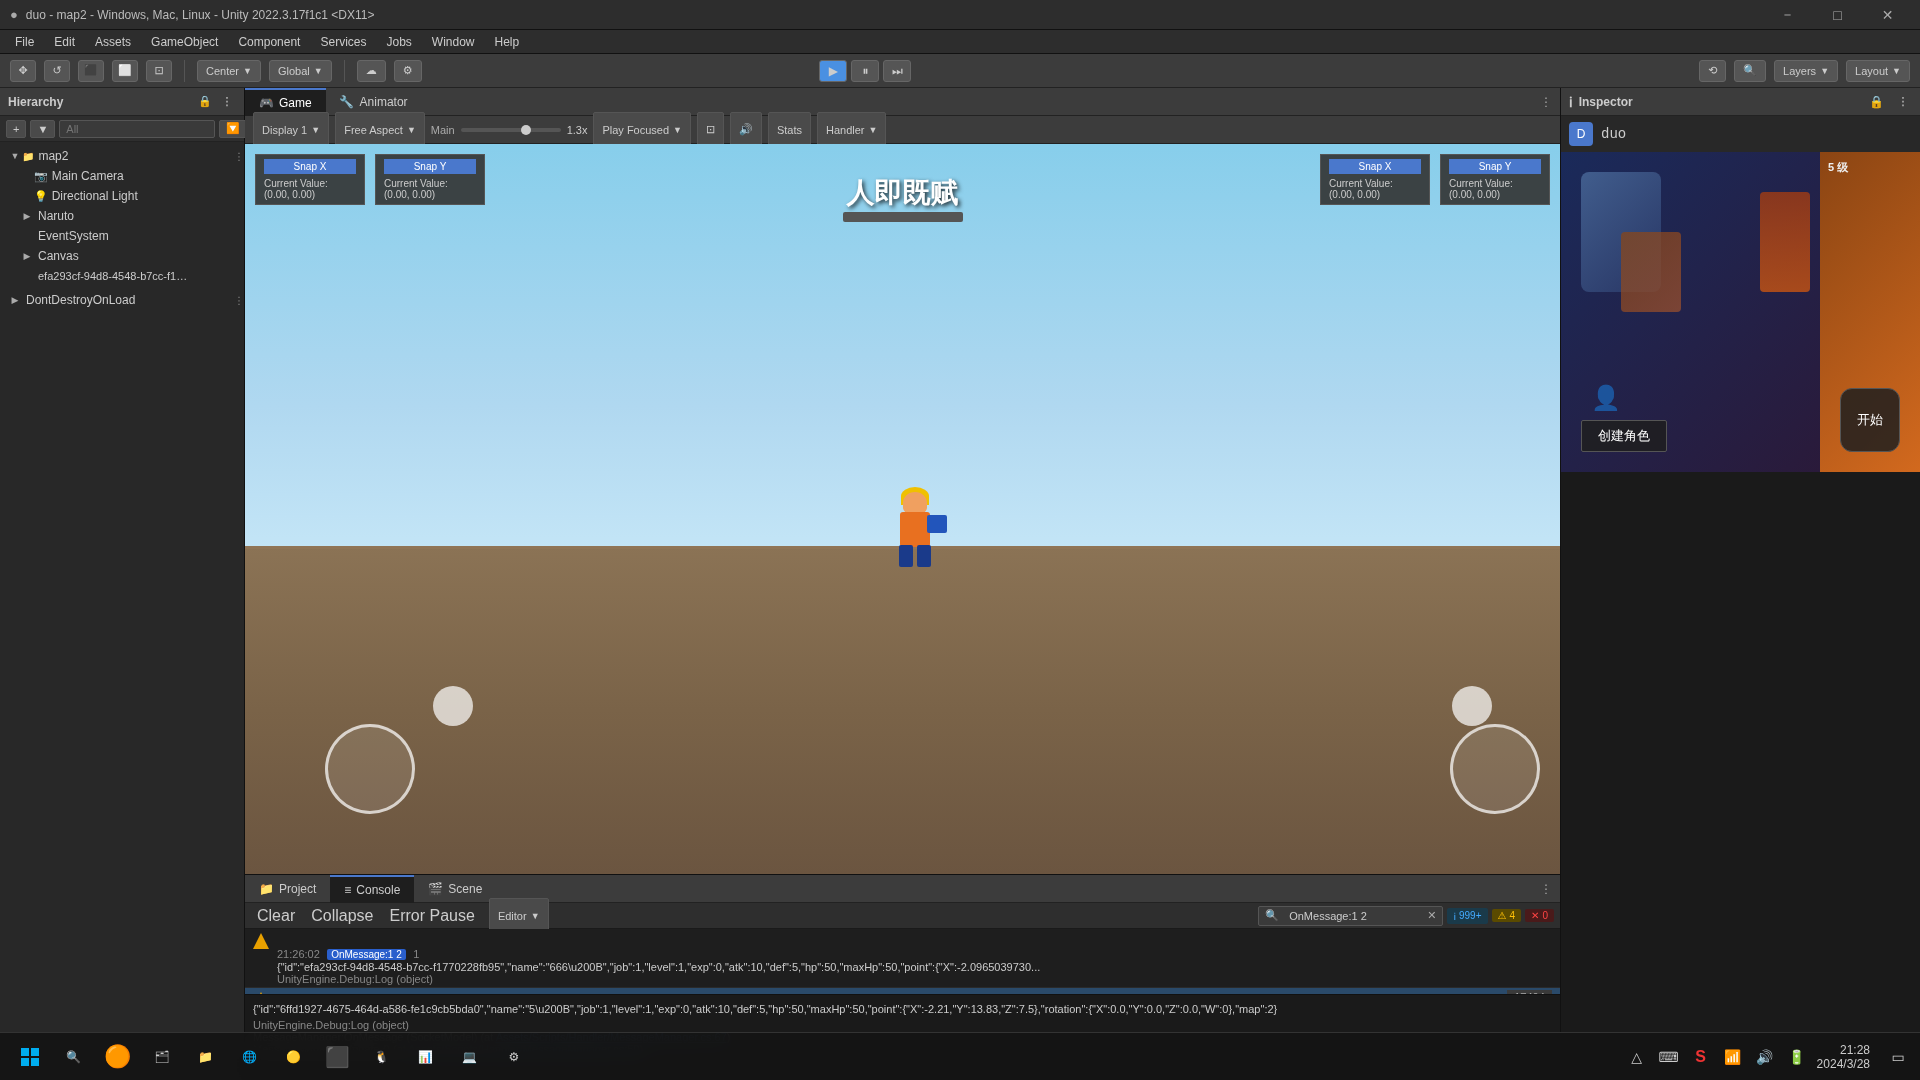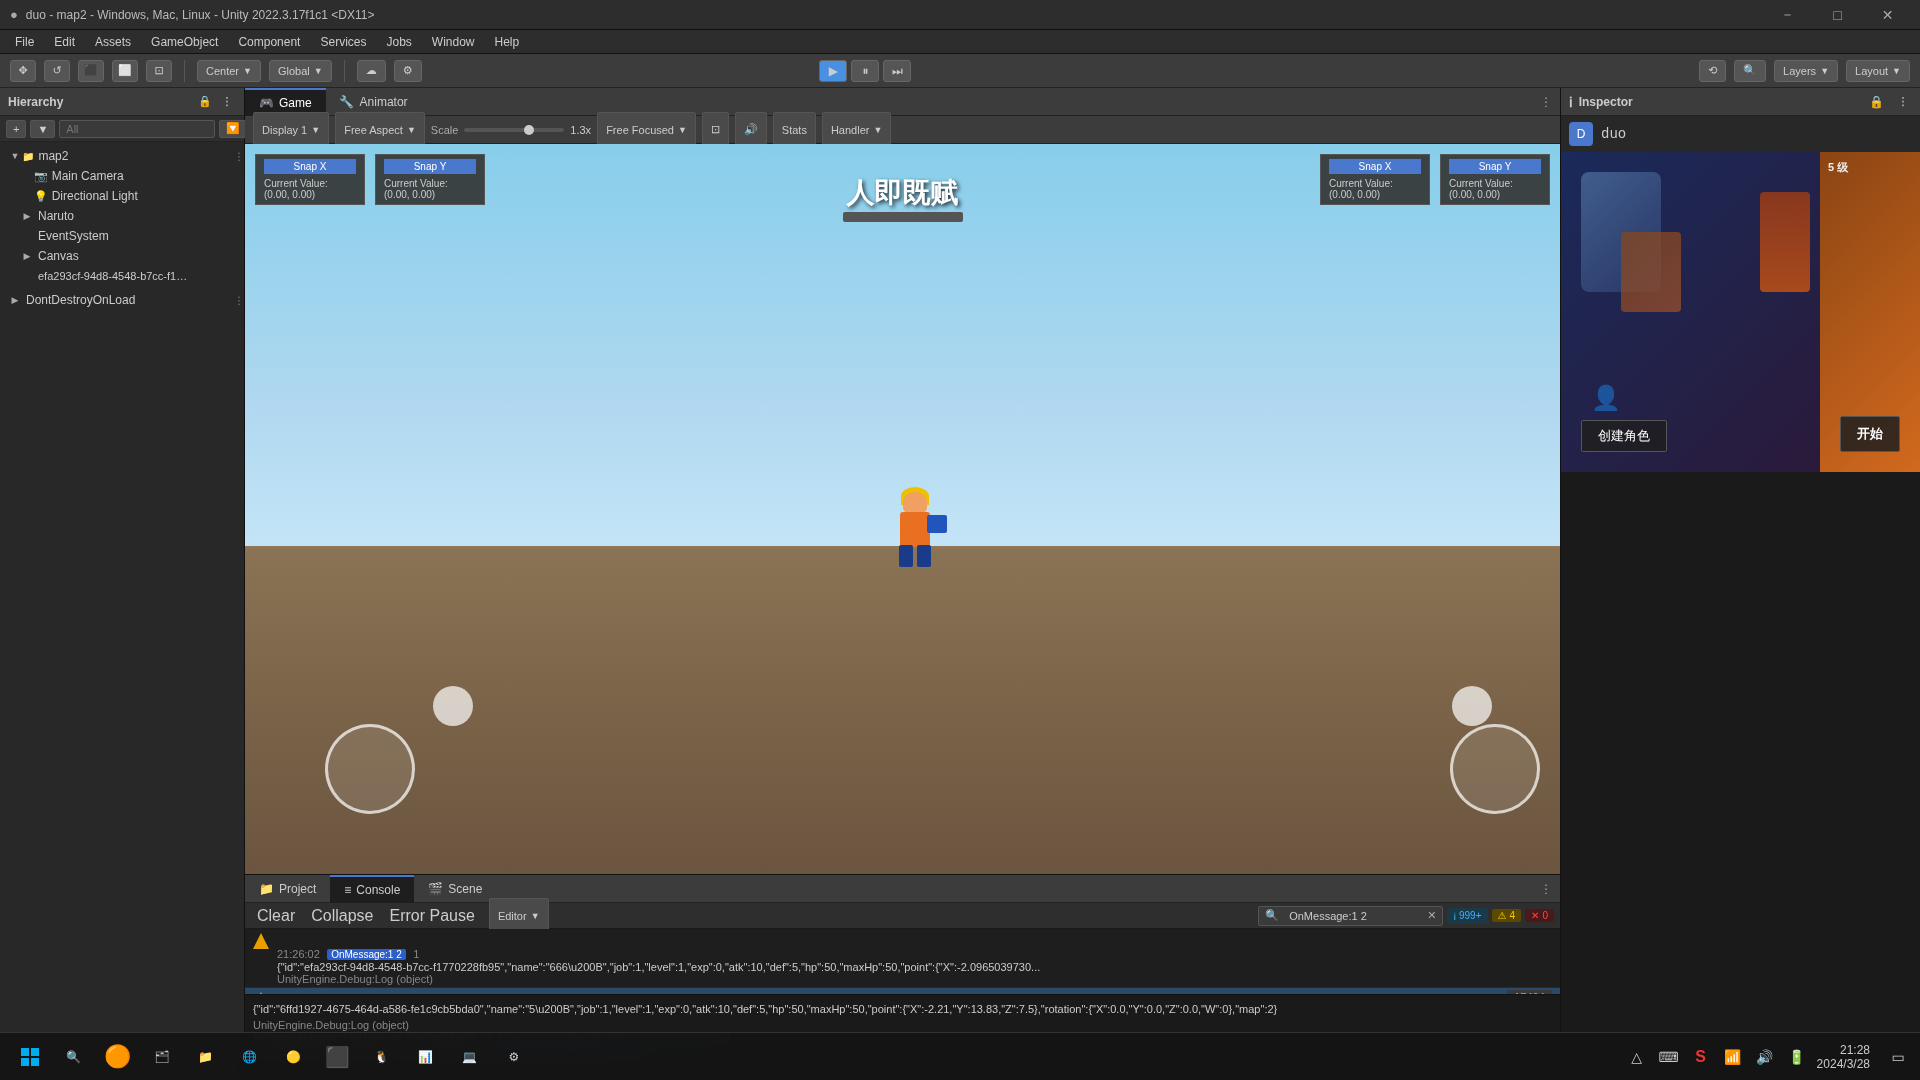--- a/index.html
+++ b/index.html
@@ -136,21 +136,21 @@
     #inspector { width: 360px; min-width: 360px; background: #282828; border-left: 1px solid #111; display: flex; flex-direction: column; }
     .inspector-header { background: #3c3c3c; height: 28px; display: flex; align-items: center; padding: 0 8px; border-bottom: 1px solid #222; font-size: 12px; font-weight: bold; color: #ccc; gap: 6px; }
     .duo-header { display: flex; align-items: center; gap: 8px; padding: 6px 8px; }
     .duo-icon { width: 24px; height: 24px; background: #4a78cc; border-radius: 4px; display: flex; align-items: center; justify-content: center; font-size: 12px; color: white; }
 
     .duo-preview { flex: 1; background: #1a1a1a; overflow: hidden; }
     .duo-art { width: 100%; height: 320px; background: linear-gradient(135deg, #2a3a6a 0%, #1a2a4a 40%, #3a4a2a 60%, #4a3a2a 100%); position: relative; display: flex; }
     .duo-art-left { flex: 1; background: linear-gradient(135deg, #1a2a5a, #2a1a3a); position: relative; overflow: hidden; }
     .duo-art-right { width: 100px; background: linear-gradient(135deg, #8B4513, #D2691E); }
     .duo-create-btn { position: absolute; bottom: 20px; left: 20px; background: rgba(30,30,30,0.85); color: white; padding: 6px 16px; font-size: 13px; border-radius: 2px; cursor: pointer; border: 1px solid #555; }
-    .duo-open-btn { position: absolute; bottom: 20px; right: 20px; background: rgba(30,30,30,0.85); color: white; padding: 8px 16px; font-size: 13px; border-radius: 2px; cursor: pointer; border: 1px solid #555; font-weight: bold; }
+    .duo-open-btn { position: absolute; bottom: 20px; right: 20px; background: rgba(30,30,30,0.85); color: white; padding: 22px 16px; font-size: 13px; border-radius: 12px; cursor: pointer; border: 1px solid #555; }
 
     
     #taskbar { position: fixed; bottom: 0; left: 0; width: 1920px; height: 48px; background: rgba(20,20,20,0.95); backdrop-filter: blur(10px); border-top: 1px solid #333; display: flex; align-items: center; padding: 0 10px; gap: 4px; }
     .taskbar-start { width: 40px; height: 40px; display: flex; align-items: center; justify-content: center; cursor: pointer; border-radius: 4px; }
     .taskbar-app { width: 40px; height: 40px; display: flex; align-items: center; justify-content: center; cursor: pointer; border-radius: 4px; }
     .taskbar-spacer { flex: 1; }
     .taskbar-system { display: flex; align-items: center; gap: 8px; }
     .sys-icon { width: 24px; height: 24px; display: flex; align-items: center; justify-content: center; cursor: pointer; font-size: 14px; color: #ccc; }
     .sys-time { display: flex; flex-direction: column; align-items: flex-end; font-size: 12px; color: #ccc; padding-right: 8px; }
 
@@ -308,28 +308,28 @@
     <div id="game-toolbar">
       <div class="game-tb-btn">
         <span>Display 1</span>
         <span class="arrow">▼</span>
       </div>
       <div class="game-tb-btn">
         <span>Free Aspect</span>
         <span class="arrow">▼</span>
       </div>
       <div style="display:flex; align-items:center; gap:6px;">
-        <span style="font-size:11px; color:#aaa;">Scale</span>
+        <span style="font-size:11px; color:#aaa;">Main</span>
         <div class="scale-slider">
           <div class="scale-thumb"></div>
         </div>
         <span style="font-size:11px; color:#ccc;">1.3x</span>
       </div>
       <div class="game-tb-btn">
-        <span>Free Focused</span>
+        <span>Play Focused</span>
         <span class="arrow">▼</span>
       </div>
       <div class="game-tb-btn">⊡</div>
       <div class="game-tb-btn">🔊</div>
       <div class="game-tb-btn">
         <span>Stats</span>
       </div>
       <div class="game-tb-btn">
         <span>Handler</span>
         <span class="arrow">▼</span>

